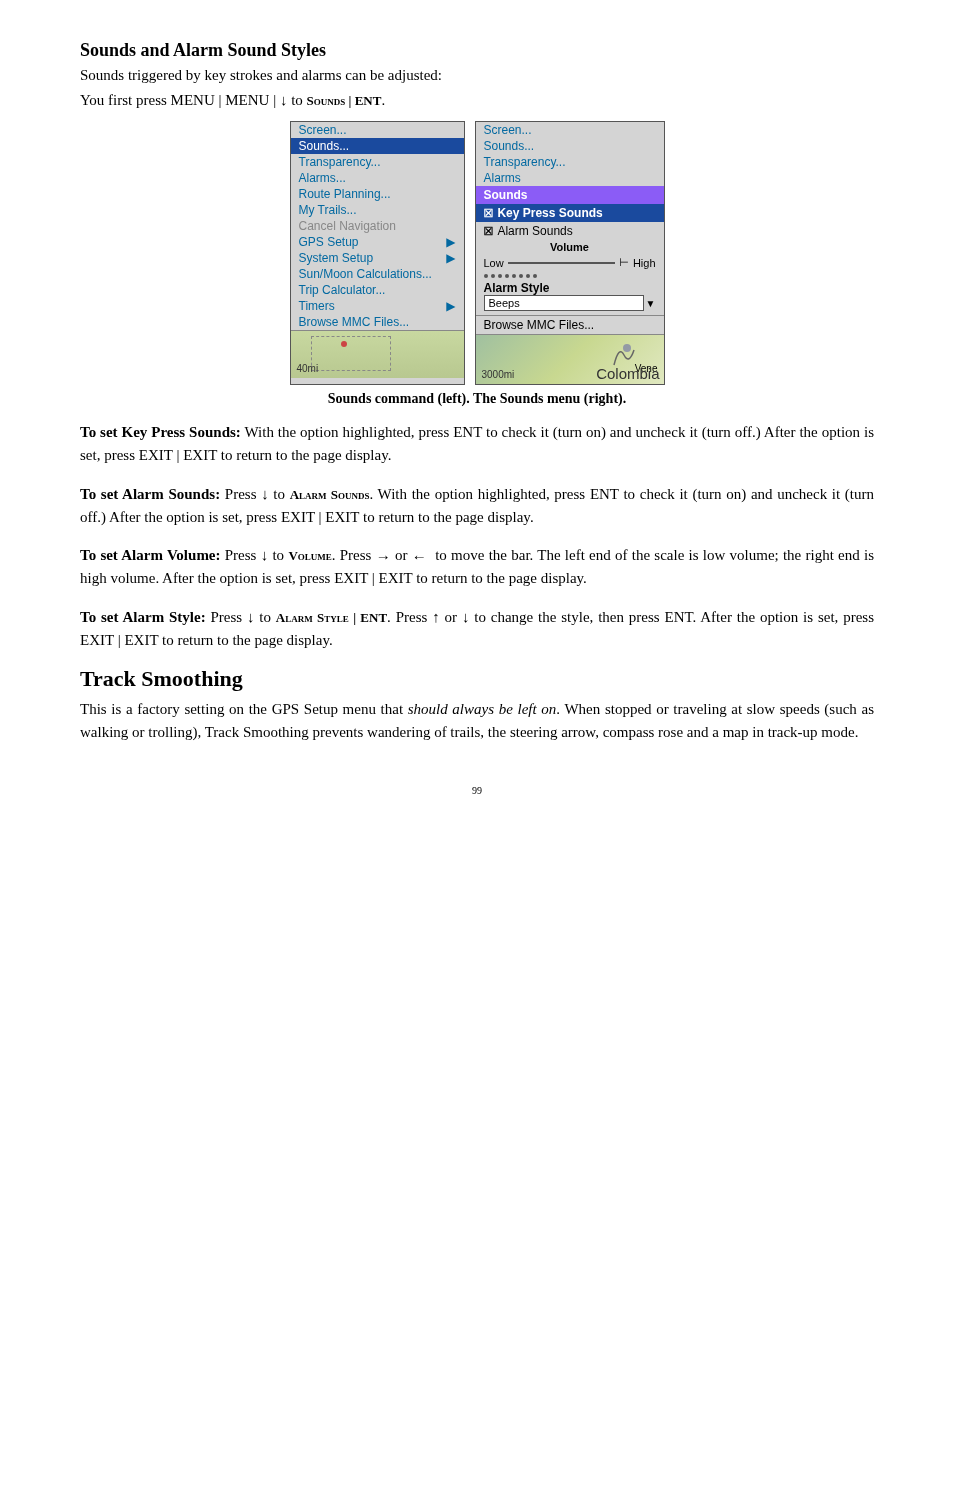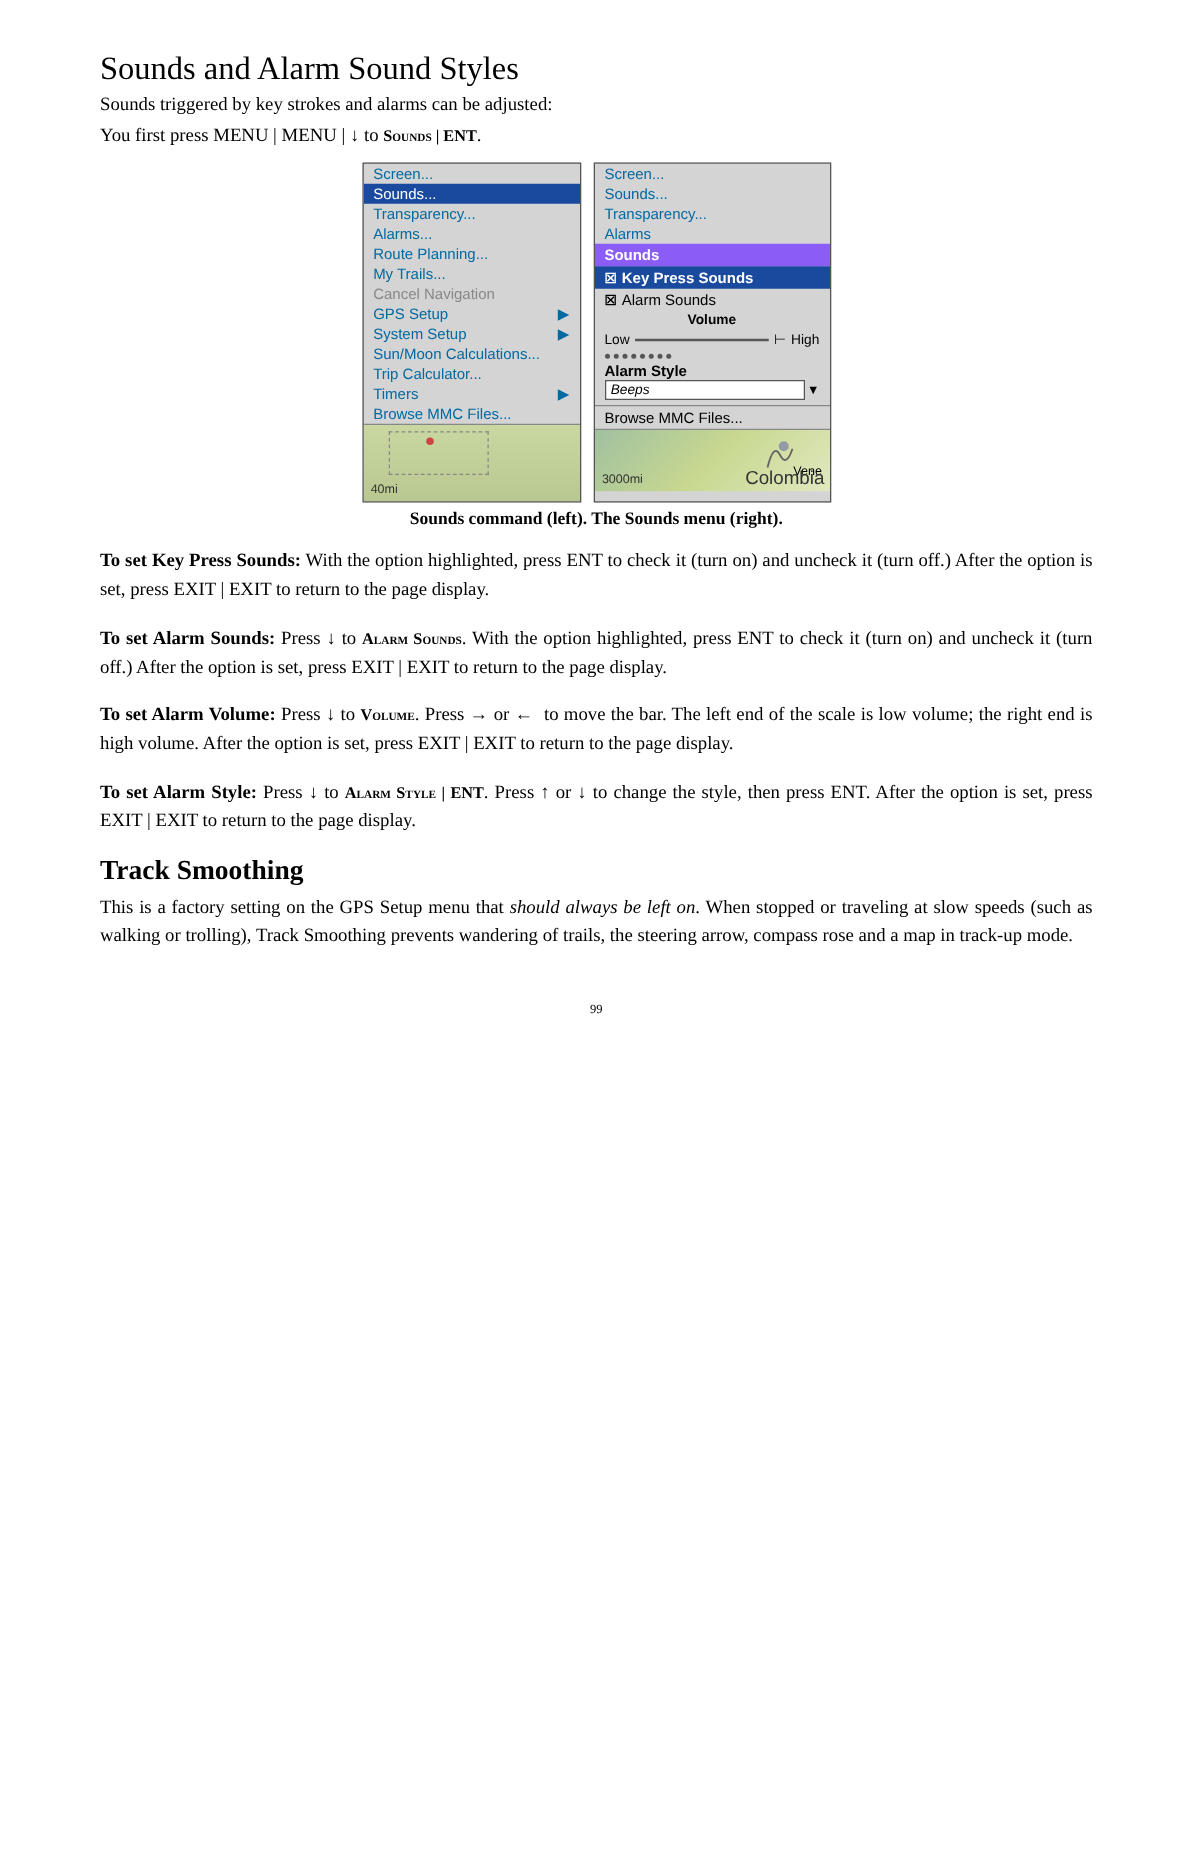--- a/index.html
+++ b/index.html
@@ -6,22 +6,22 @@
     body {
       font-family: Georgia, 'Times New Roman', serif;
       font-size: 15px;
       background: #fff;
       color: #000;
       width: 954px;
       min-height: 1487px;
       padding: 40px 80px 60px 80px;
     }
     h2.section-title {
-      font-size: 26px;
-      font-weight: normal;
+      font-size: 18px;
+      font-weight: bold;
       margin-bottom: 6px;
     }
     p.subtitle {
       font-size: 15px;
       margin-bottom: 8px;
     }
     p.first-press {
       font-size: 15px;
       margin-bottom: 12px;
     }
@@ -40,21 +40,21 @@
     .menu-panel {
       border: 1px solid #555;
       background: #d4d4d4;
       font-size: 12px;
       font-family: Arial, sans-serif;
       min-width: 175px;
       overflow: hidden;
       position: relative;
     }
     .menu-panel .map-bg {
-      height: 62px;
+      height: 48px;
       background: linear-gradient(to bottom, #c8d8a0, #b8c890);
       border-top: 1px solid #888;
       position: relative;
       overflow: hidden;
     }
     .menu-panel .map-bg .scale {
       position: absolute;
       bottom: 4px;
       left: 6px;
       font-size: 10px;
@@ -162,21 +162,20 @@
       display: flex;
       align-items: center;
       gap: 2px;
     }
     .alarm-style-value {
       border: 1px solid #555;
       background: #fff;
       padding: 1px 4px;
       font-size: 11px;
       flex: 1;
-      font-style: italic;
     }
     .dropdown-arrow {
       font-size: 10px;
     }
     .browse-mmc {
       padding: 2px 8px;
       border-top: 1px solid #888;
       margin-top: 2px;
     }
     .map-bg-right {

